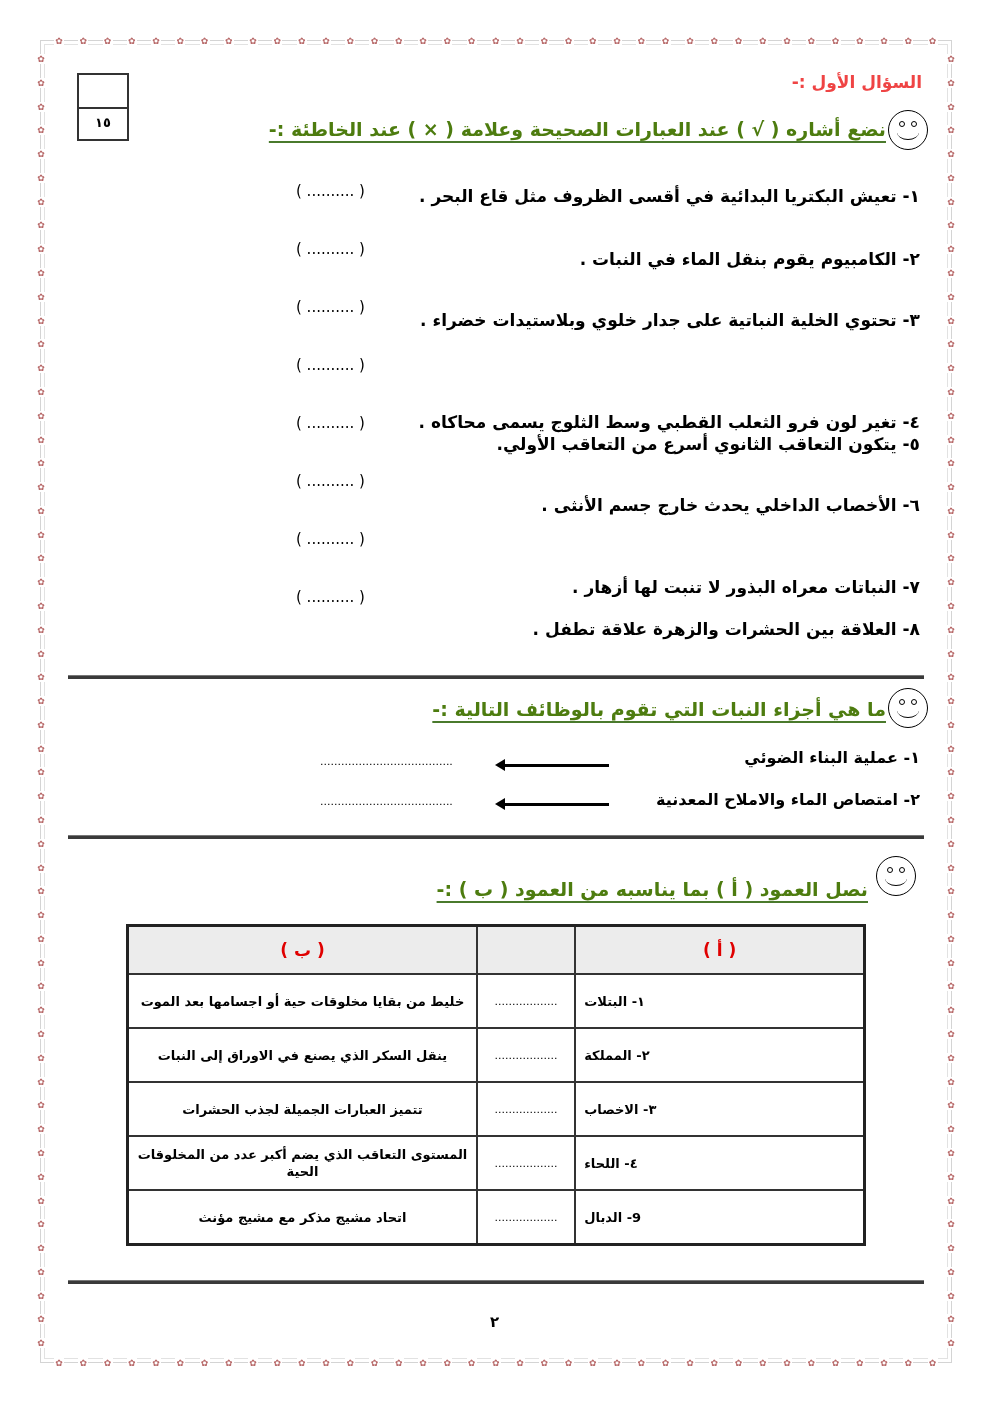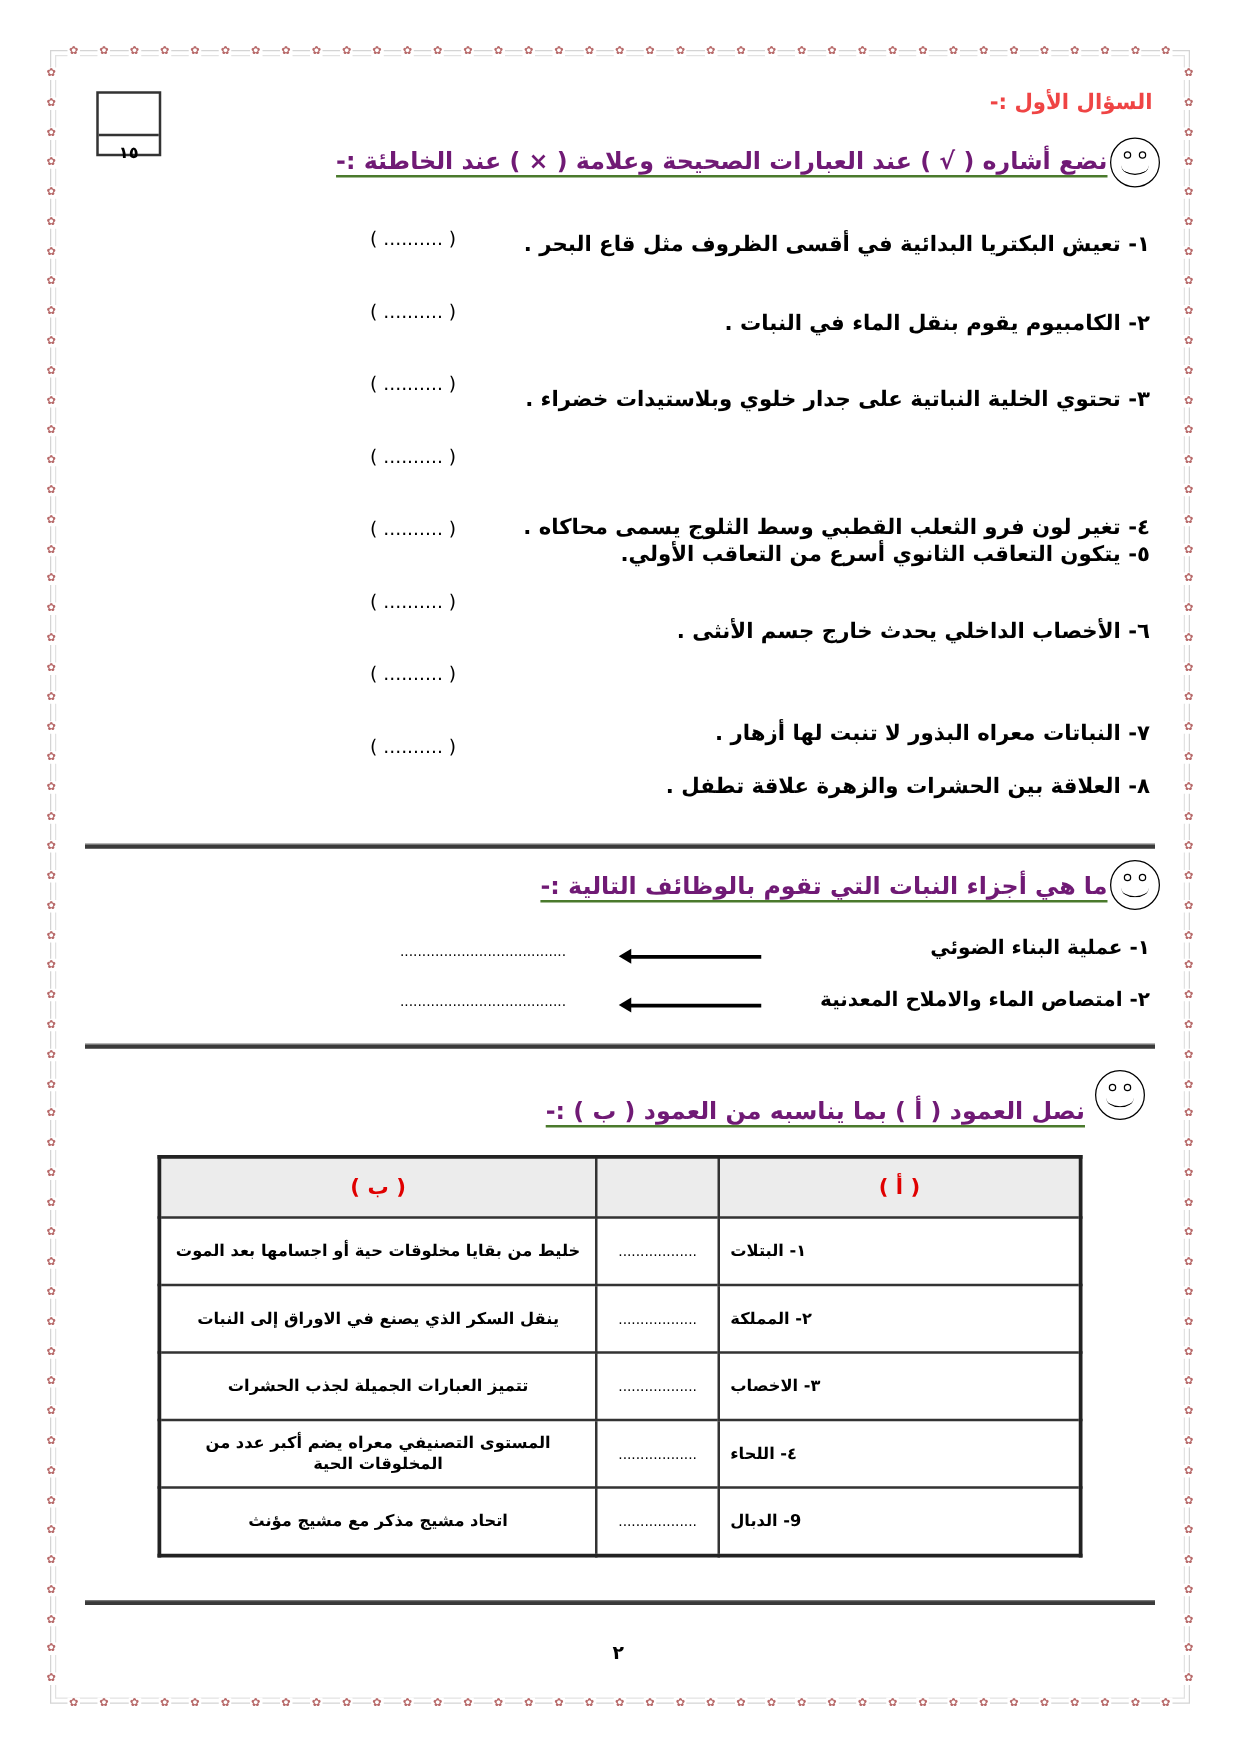--- a/index.html
+++ b/index.html
@@ -15,30 +15,30 @@
   .orn-row { left:14px; right:14px; height:10px; }
   .orn-col { top:14px; bottom:14px; width:10px; flex-direction:column; }
   .orn { color:#b86a6a; font-size:9px; line-height:10px; background:#fff; width:10px; text-align:center; }
 
   .abs { position:absolute; }
   .rtl { direction:rtl; text-align:right; }
 
   .q-title { right:70px; top:72px; color:#ef4444; font-weight:bold; font-size:17px; }
 
   
-  .score-box { left:77px; top:73px; width:52px; height:52px; border:2px solid #333; box-sizing:border-box; }
+  .score-box { left:77px; top:73px; width:52px; height:68px; border:2px solid #333; box-sizing:border-box; }
   .score-top { height:32px; border-bottom:2px solid #333; }
   .score-val { text-align:center; font-size:13px; font-weight:bold; line-height:28px; }
 
   .smiley { width:40px; height:40px; border:1.5px solid #000; border-radius:50%; box-sizing:border-box; background:#fff; }
   .smiley .eye { position:absolute; top:10px; width:6px; height:6px; border:1.2px solid #000; border-radius:50%; box-sizing:border-box; }
   .smiley .eye.l { left:10px; } .smiley .eye.r { right:10px; }
   .smiley .mouth { position:absolute; left:8px; top:14px; width:22px; height:14px; border-bottom:1.5px solid #000; border-radius:0 0 50% 50%; }
 
-  .section-head { color:#701a75; font-weight:bold; font-size:19px; text-decoration:underline;
+  .section-head { color:#4d7c0f; font-weight:bold; font-size:19px; text-decoration:underline;
                   text-decoration-color:#4a7a2c; text-underline-offset:5px; text-decoration-thickness:2px; white-space:nowrap; }
 
   .stmt { right:72px; font-size:17px; font-weight:bold; white-space:nowrap; }
   .blank { left:296px; font-size:15px; white-space:nowrap; }
 
   .sep { left:68px; width:856px; height:4px; background:#3a3a3a; border-top:1px solid #777; box-sizing:border-box; }
 
   .q2-item { right:72px; font-size:16px; font-weight:bold; white-space:nowrap; }
   .arrow { height:3px; background:#000; }
   .arrow::before { content:""; position:absolute; left:-8px; top:-5px; border-right:10px solid #000;
@@ -340,21 +340,21 @@
     <td class="b">ينقل السكر الذي يصنع في الاوراق إلى النبات</td>
   </tr>
   <tr class="row">
     <td class="a">٣- الاخصاب</td>
     <td class="mid">..................</td>
     <td class="b">تتميز العبارات الجميلة لجذب الحشرات</td>
   </tr>
   <tr class="row">
     <td class="a">٤- اللحاء</td>
     <td class="mid">..................</td>
-    <td class="b">المستوى التصنيفي معراه يضم أكبر عدد من المخلوقات الحية</td>
+    <td class="b">المستوى التعاقب الذي يضم أكبر عدد من المخلوقات الحية</td>
   </tr>
   <tr class="row">
     <td class="a">9- الدبال</td>
     <td class="mid">..................</td>
     <td class="b">اتحاد مشيج مذكر مع مشيج مؤنث</td>
   </tr>
 </tbody>
   </table>
 
 <div class="abs sep" style="top:1280px;"></div>

